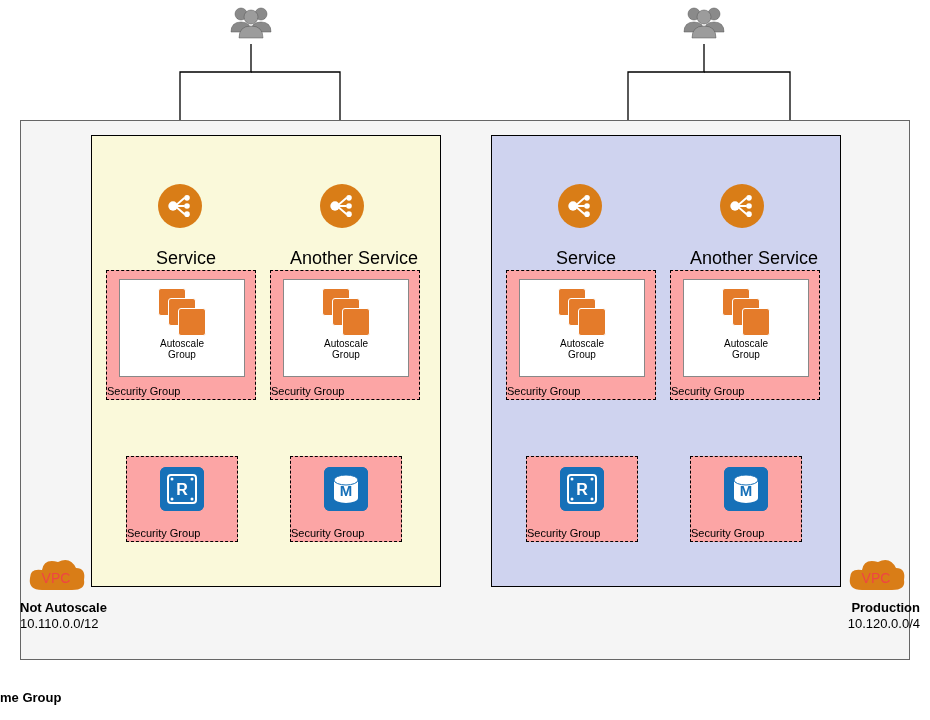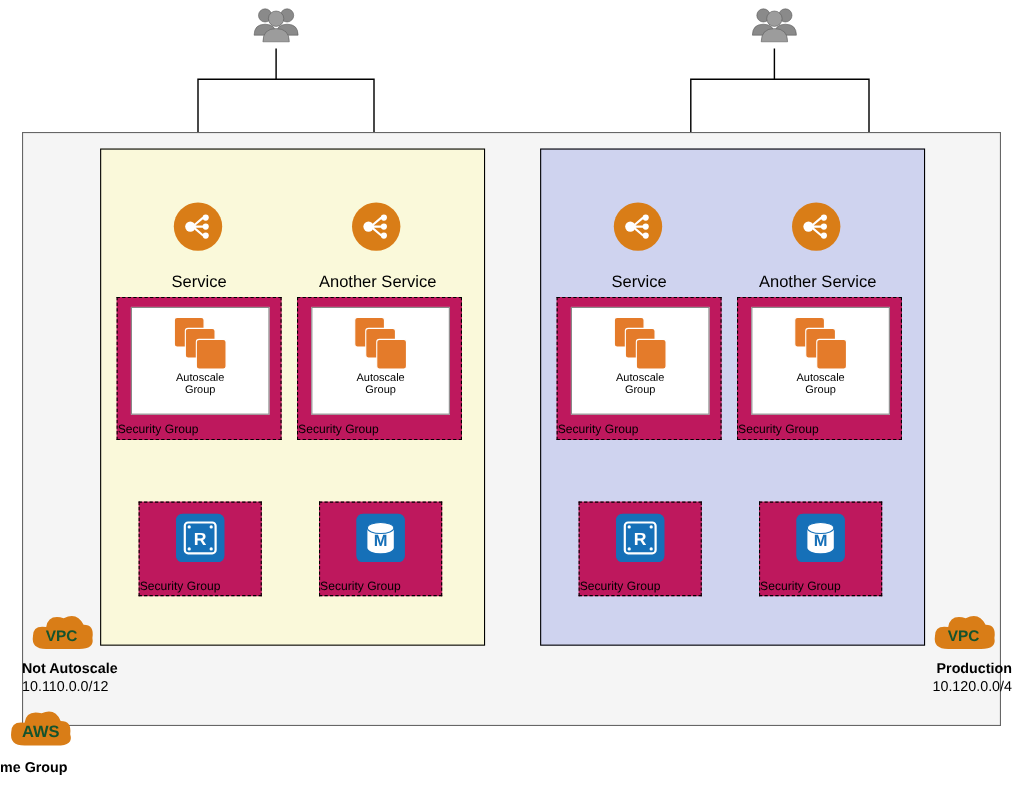--- a/index.html
+++ b/index.html
@@ -39,28 +39,28 @@
     position: absolute;
     width: 44px; height: 44px;
     border-radius: 50%;
     background: #d97d17;
     display: flex; align-items: center; justify-content: center;
   }
   .elb svg { width: 28px; height: 28px; }
   
   .svc-title {
     position: absolute;
-    font-size: 15px;
+    font-size: 18px;
     color: #000;
   }
   
   .sg {
     position: absolute;
     border: 1.5px dashed #000;
-    background: #be185d;
+    background: #fca5a5;
     text-align: center;
   }
   .sg-big { width: 150px; height: 130px; }
   .sg-small { width: 112px; height: 86px; }
   .sg-label {
     position: absolute;
     bottom: 2px;
     left: 0; right: 0;
     font-size: 11px;
     text-align: left;
@@ -115,22 +115,22 @@
   .arrow-lines { position: absolute; }
   
   .cloud {
     position: absolute;
     width: 64px; height: 42px;
     display:flex; align-items:center; justify-content:center;
   }
   .cloud svg { width: 64px; height: 42px; }
   .cloud-text {
     position: absolute;
-    color: #14532d;
-    font-weight: bold;
+    color: #ef4444;
+    font-weight: normal;
     font-size: 14px;
     top: 14px;
   }
   .cloud-label {
     position: absolute;
     font-size: 13px;
     text-align: left;
     line-height: 1.2;
   }
   .cloud-label.right { text-align: right; }
@@ -343,23 +343,17 @@
     <svg viewBox="0 0 64 42">
         <path d="M18 34 Q4 34 6 22 Q6 12 18 14 Q20 2 34 6 Q46 0 52 12 Q62 12 60 24 Q62 34 48 34 Z" fill="#d97d17"></path>
       </svg>
     <div class="cloud-text">VPC</div>
   </div>
   <div class="cloud-label right" style="left:820px; top:600px; width:100px">
     <b>Production</b><br>
     <span>10.120.0.0/4</span>
   </div>
 
-  <div class="cloud" style="left:0px; top:640px; width:74px; height:48px">
-    <svg viewBox="0 0 74 48">
-        <path d="M20 40 Q4 40 6 26 Q6 14 20 16 Q22 2 38 6 Q52 0 58 14 Q70 14 68 28 Q72 40 54 40 Z" fill="#d97d17"></path>
-      </svg>
-    <div class="cloud-text" style="top:17px; font-size:15px">AWS</div>
-  </div>
   <div class="cloud-label" style="left:0px; top:690px">
     <b>me Group</b>
   </div>
 
 </div>
 
 </body></html>

